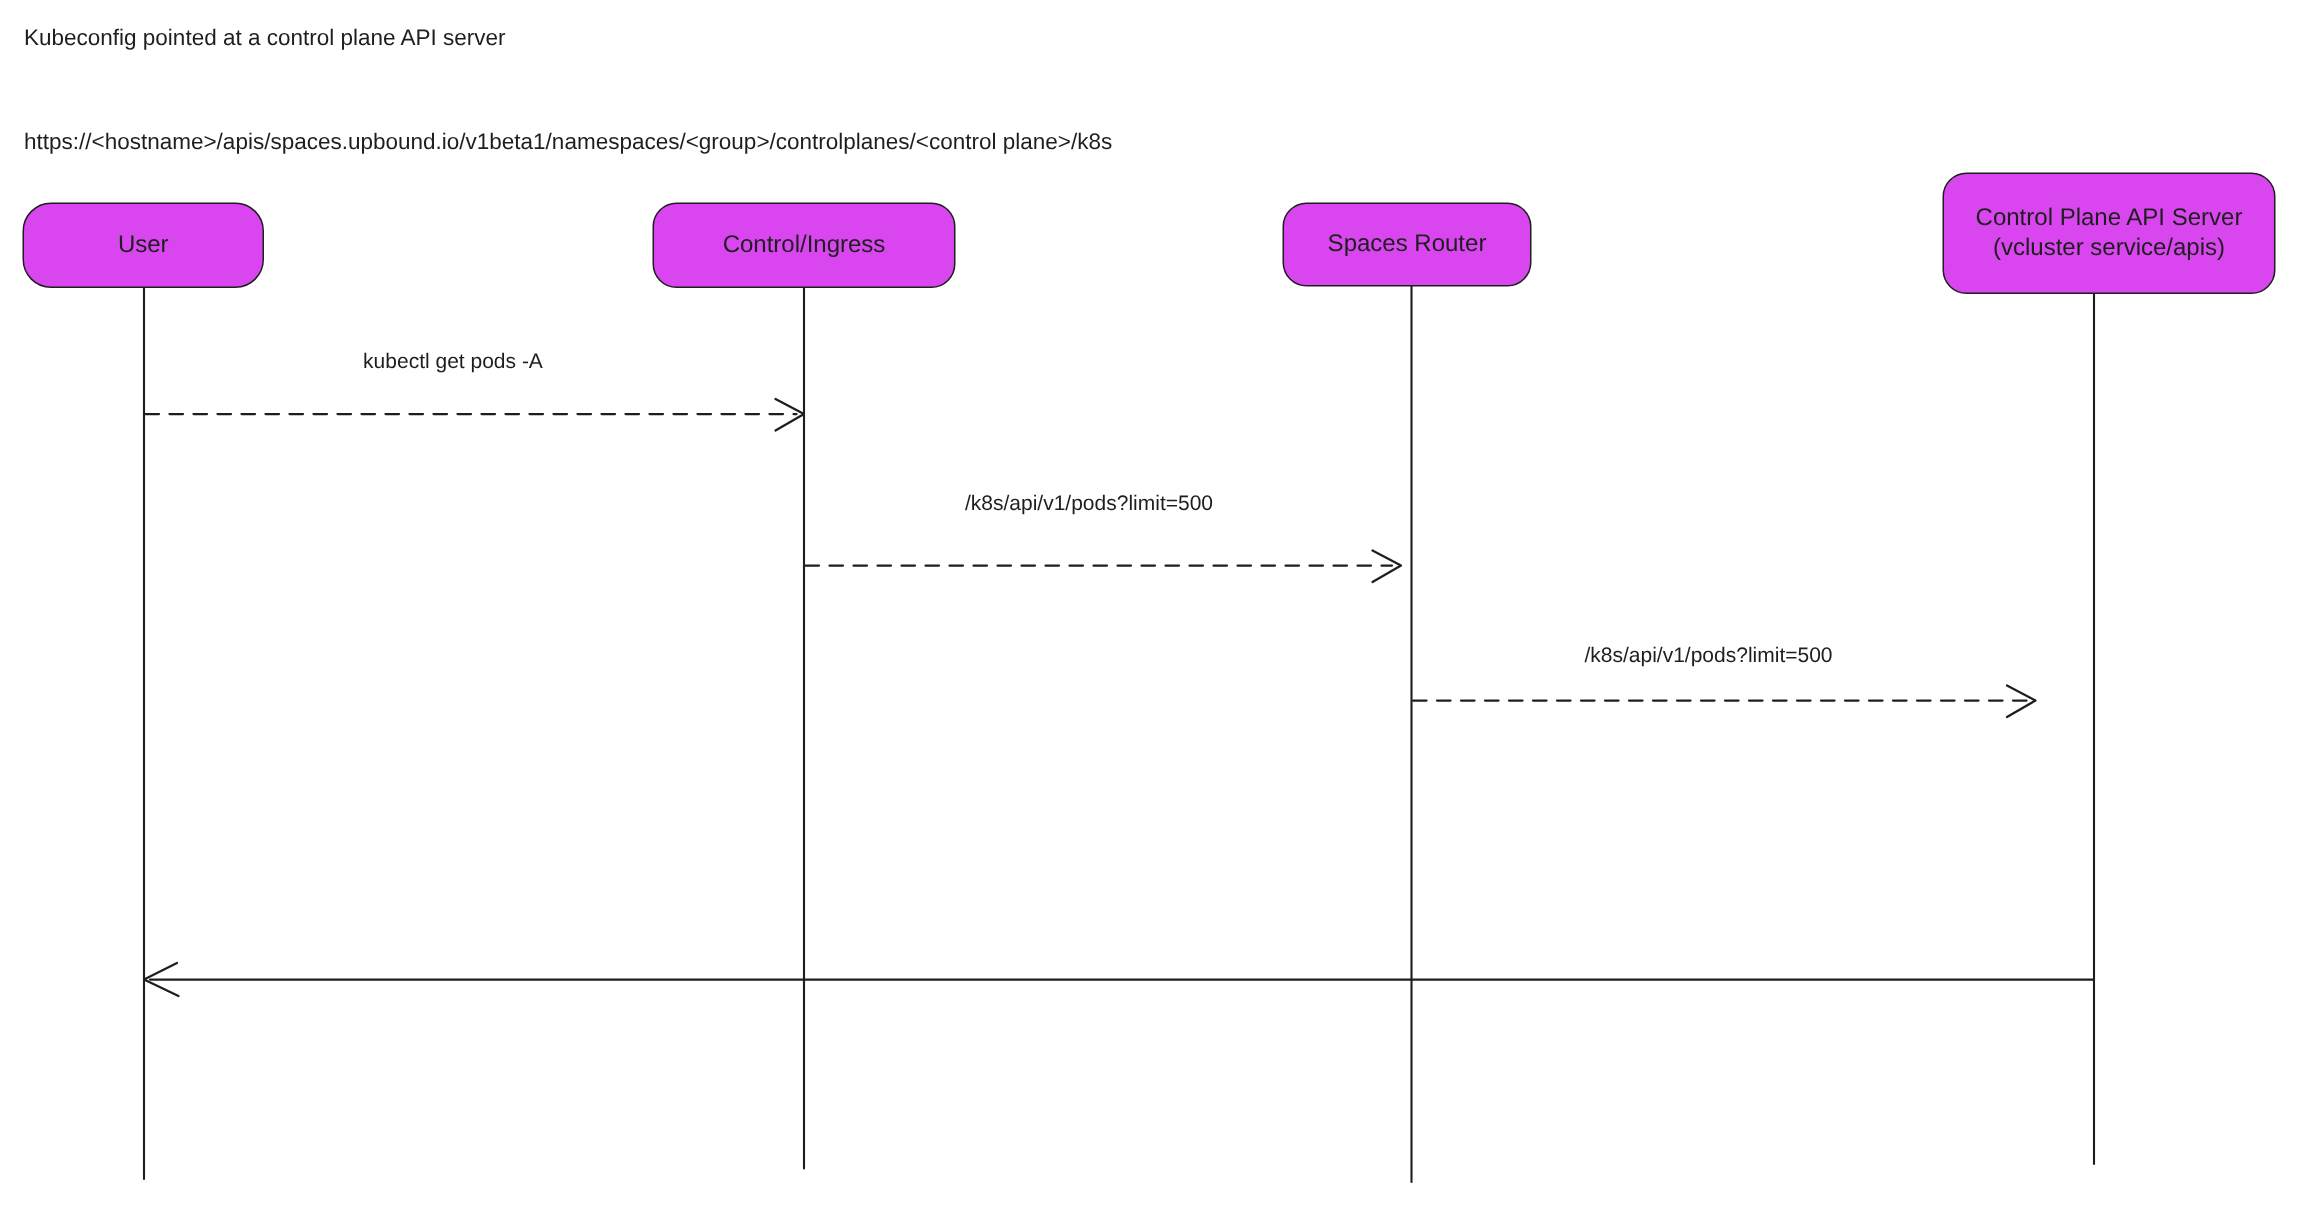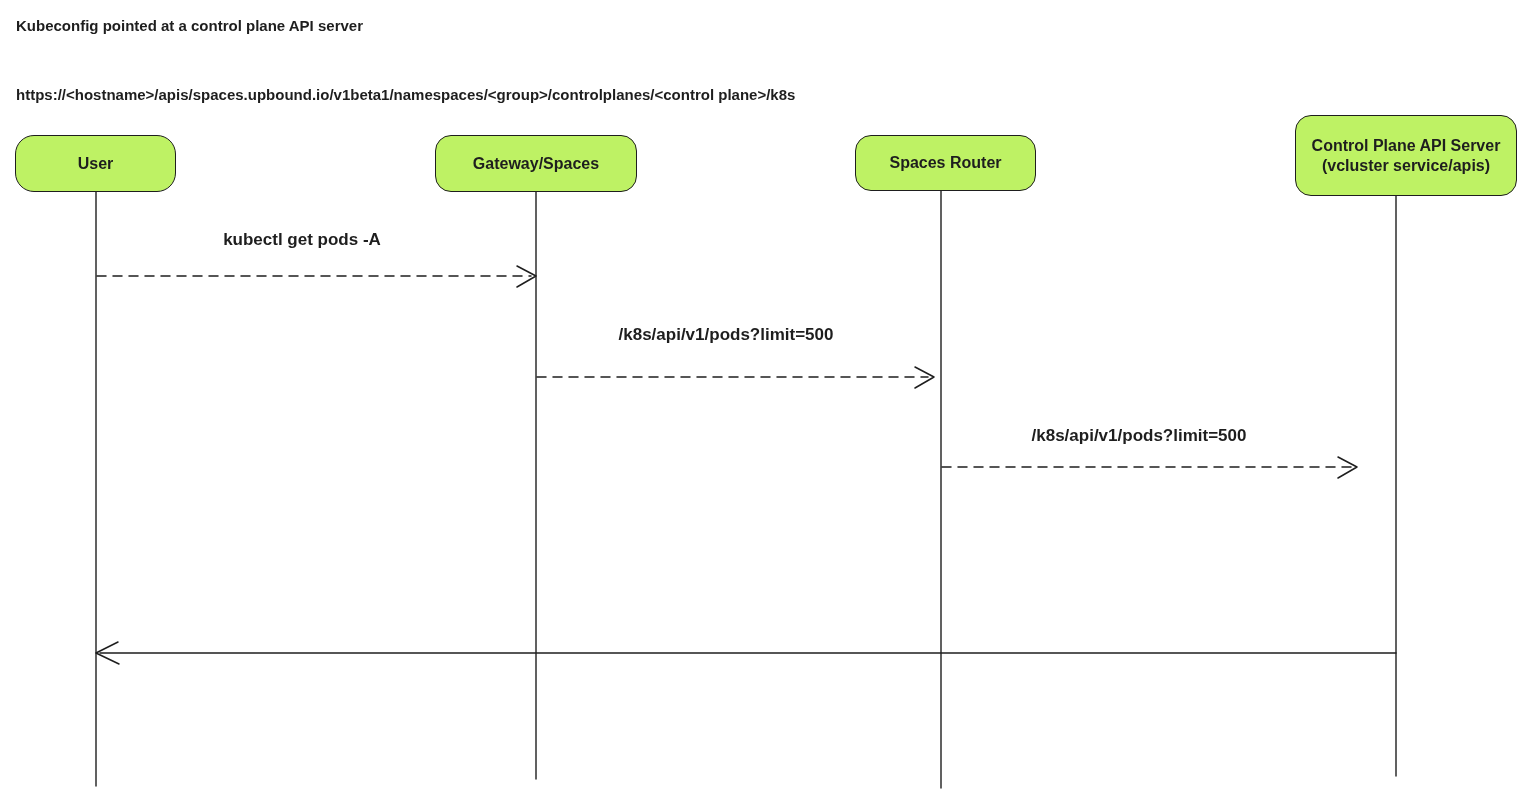--- a/index.html
+++ b/index.html
@@ -8,21 +8,20 @@
     background: #ffffff;
     font-family: "Liberation Sans", sans-serif;
   }
   #canvas {
     position: relative;
     width: 1532px;
     height: 803px;
     background: #ffffff;
     overflow: hidden;
     color: #1e1e1e;
-    font-weight: bold;
   }
   .heading {
     position: absolute;
     left: 16px;
     font-size: 15px;
     line-height: 18px;
     color: #1e1e1e;
     white-space: nowrap;
   }
   #heading-line1 { top: 17px; }
@@ -45,39 +44,39 @@
   .lifeline { stroke-width: 1.4; }
   .msg-line { stroke-width: 1.5; }
   .msg-dashed { stroke-dasharray: 9 7; }
   .arrow-head { stroke-width: 1.5; }
 
   .actor-box {
     position: absolute;
     box-sizing: border-box;
     border: 1.7px solid #1e1e1e;
     border-radius: 16px;
-    background: #bef264;
+    background: #d946ef;
     display: flex;
     flex-direction: column;
     align-items: center;
     justify-content: center;
     font-size: 16px;
     line-height: 20px;
     color: #1e1e1e;
     text-align: center;
   }
   #actor-user          { left: 15px;   top: 135px; width: 161px; height: 57px; border-radius: 19px; }
   #actor-gateway       { left: 435px;  top: 135px; width: 202px; height: 57px; }
-  #actor-spaces-router { left: 855px;  top: 135px; width: 181px; height: 56px; }
+  #actor-spaces-router { left: 855px;  top: 135px; width: 166px; height: 56px; }
   #actor-control-plane { left: 1295px; top: 115px; width: 222px; height: 81px; }
 
   .msg-label {
     position: absolute;
     transform: translateX(-50%);
-    font-size: 17px;
+    font-size: 14px;
     line-height: 18px;
     color: #1e1e1e;
     white-space: nowrap;
   }
   #msg-label-1 { left: 302px;  top: 231px; }
   #msg-label-2 { left: 726px;  top: 326px; }
   #msg-label-3 { left: 1139px; top: 427px; }
 </style>
 </head>
 <body>
@@ -106,21 +105,21 @@
 
     <line class="msg-line" x1="1396" y1="653" x2="100" y2="653"></line>
     <path class="arrow-head" d="M118 642 L96 653 L119 664"></path>
   </svg>
 
   <div class="actor-box" id="actor-user">
     <span>User</span>
   </div>
 
   <div class="actor-box" id="actor-gateway">
-    <span>Gateway/Spaces</span>
+    <span>Control/Ingress</span>
   </div>
 
   <div class="actor-box" id="actor-spaces-router">
     <span>Spaces Router</span>
   </div>
 
   <div class="actor-box" id="actor-control-plane">
     <span>Control Plane API Server</span>
     <span>(vcluster service/apis)</span>
   </div>

